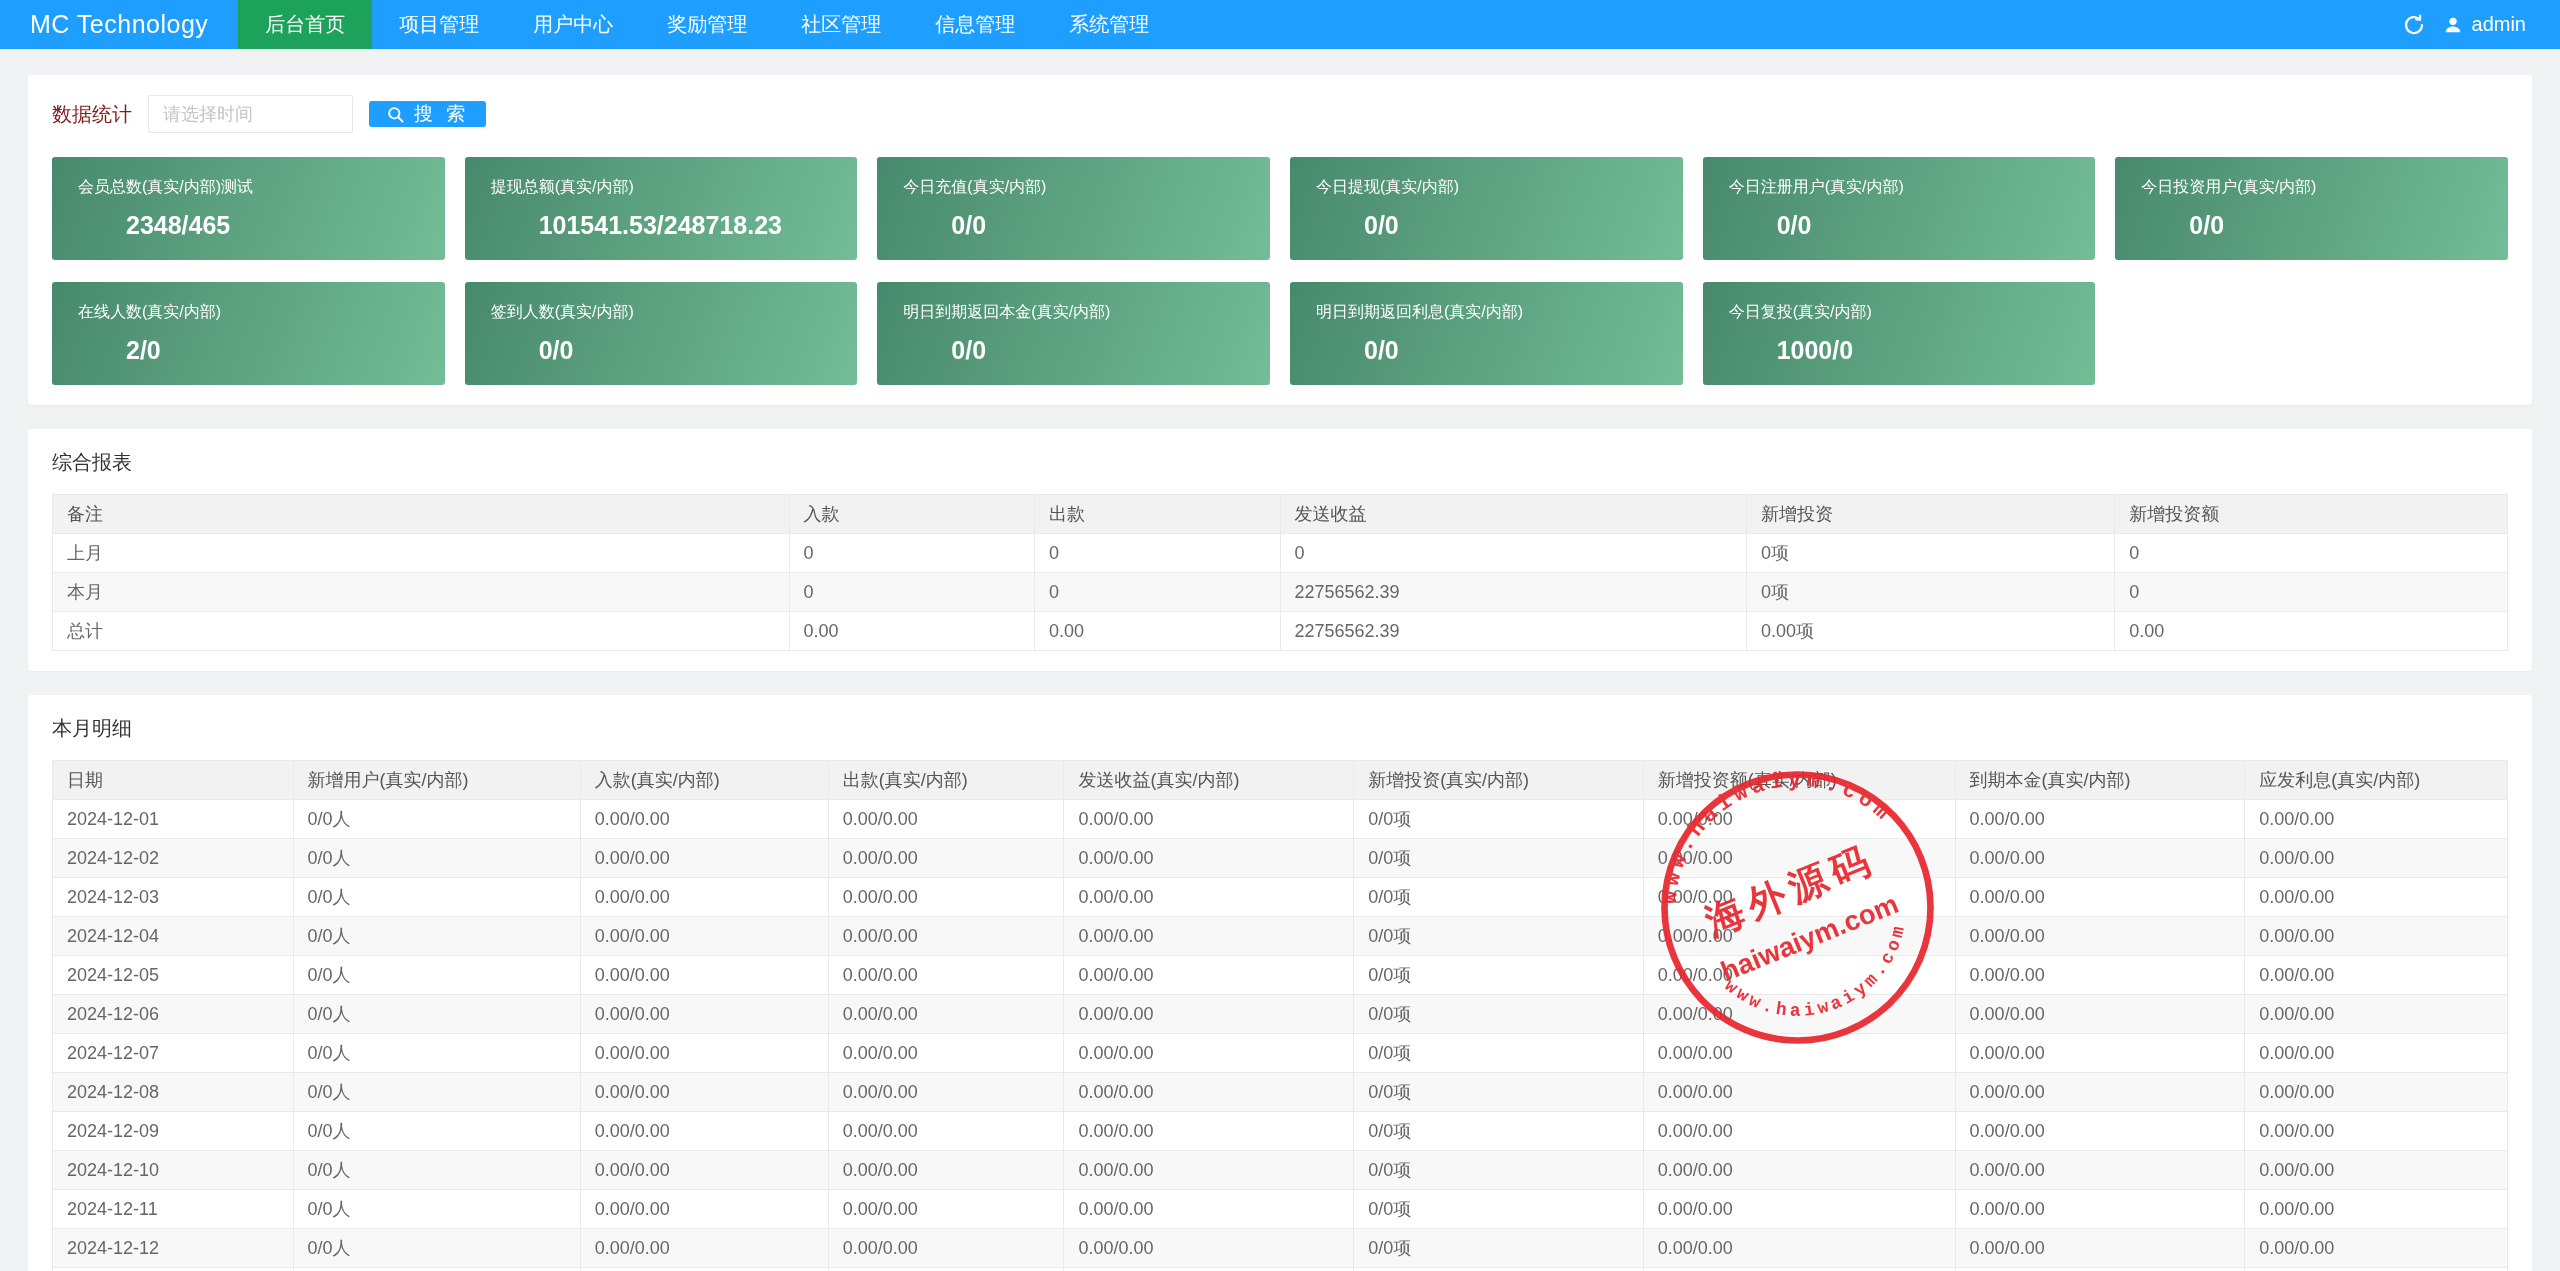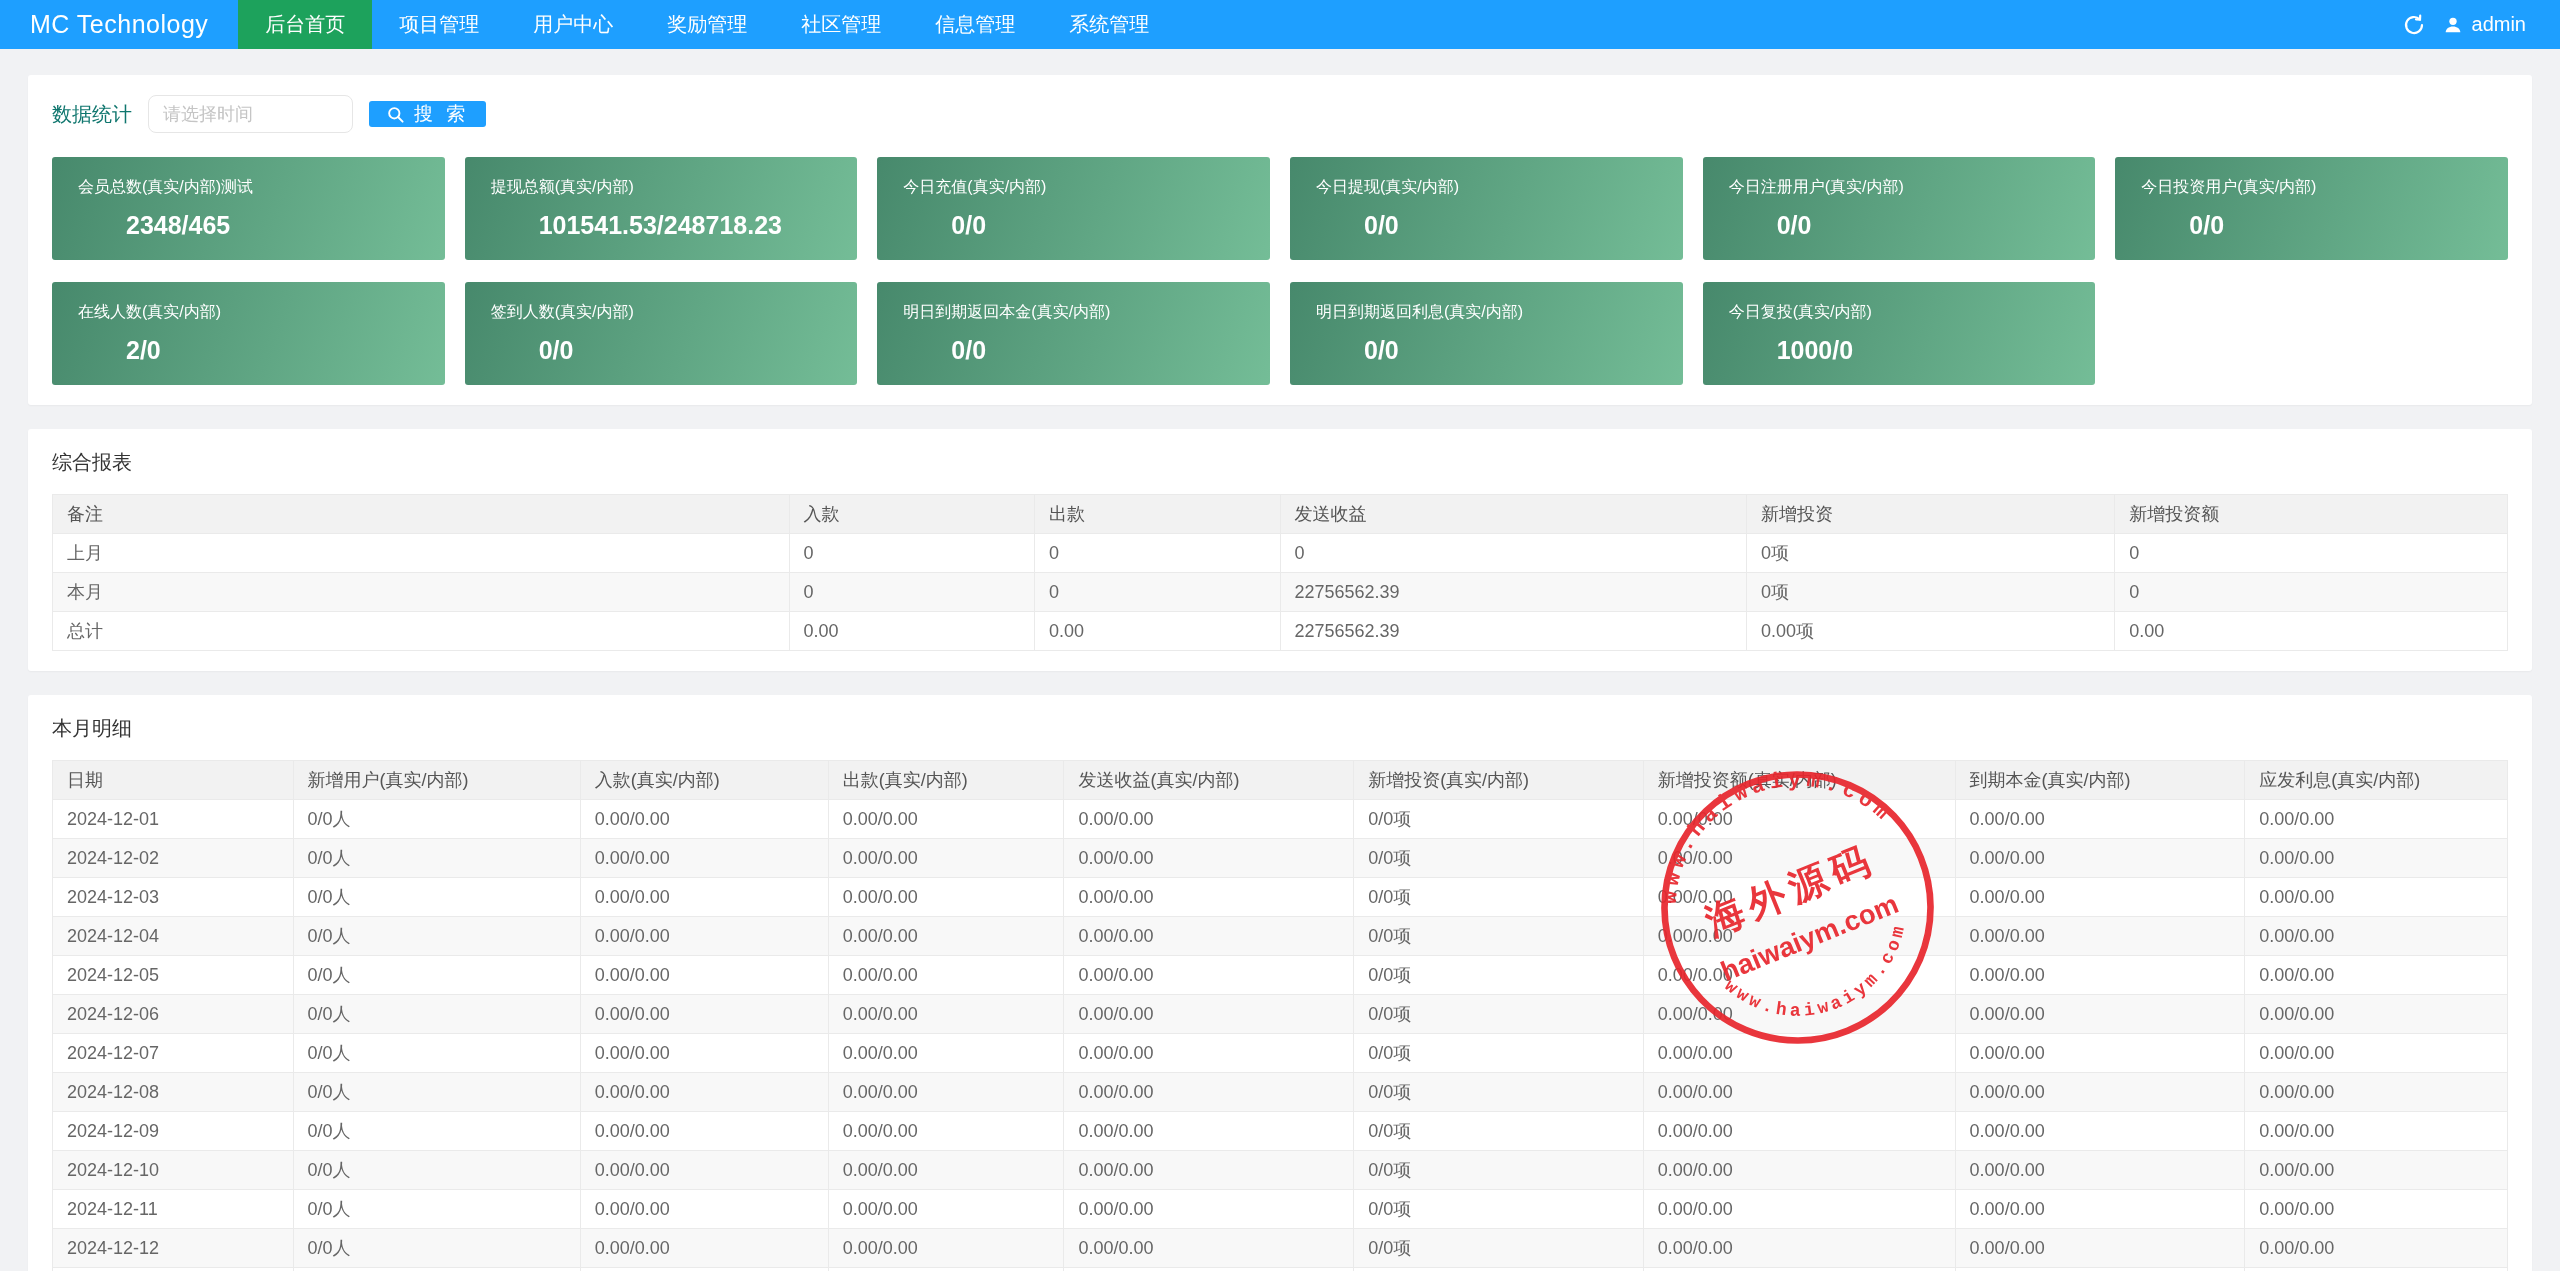--- a/index.html
+++ b/index.html
@@ -27,23 +27,23 @@
   .navbar-right { margin-left:auto; display:flex; align-items:center; gap:16px; padding-right:34px; }
   .icon-btn { display:flex; align-items:center; cursor:pointer; }
   .admin-box { display:flex; align-items:center; gap:8px; font-size:20px; cursor:pointer; }
   
   .main { padding:26px 28px; }
   .panel {
     background:#fff; border-radius:3px; padding:20px 24px; margin-bottom:24px;
     box-shadow:0 1px 2px rgba(0,0,0,0.04);
   }
   .search-row { display:flex; align-items:center; gap:16px; }
-  .search-label { font-size:20px; color:#0f766e; }
+  .search-label { font-size:20px; color:#7f1d1d; }
   .date-input {
-    width:205px; height:38px; border:1px solid #e6e6e6; border-radius:8px;
+    width:205px; height:38px; border:1px solid #e6e6e6; border-radius:2px;
     padding:0 14px; font-size:18px; color:#0c4a6e; outline:none;
     font-family:"Liberation Sans", sans-serif;
   }
   .date-input::placeholder { color:#c5c5c5; }
   .search-btn {
     height:26px; padding:0 17px; background:#1E9FFF; color:#fff; border:none;
     border-radius:3px; font-size:19px; display:flex; align-items:center; gap:9px;
     cursor:pointer; font-family:"Liberation Sans", sans-serif; letter-spacing:4px;
   }
   

